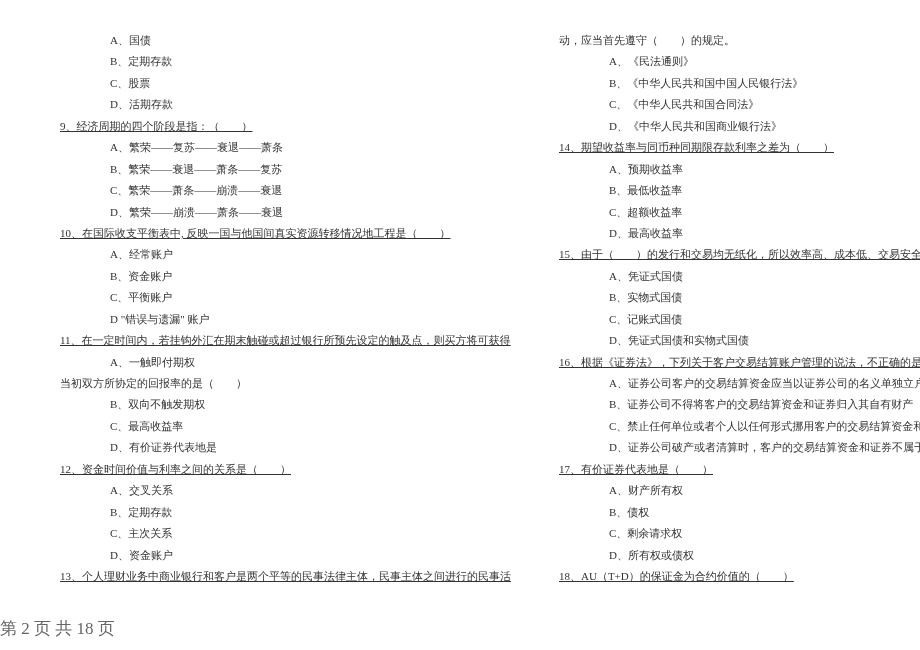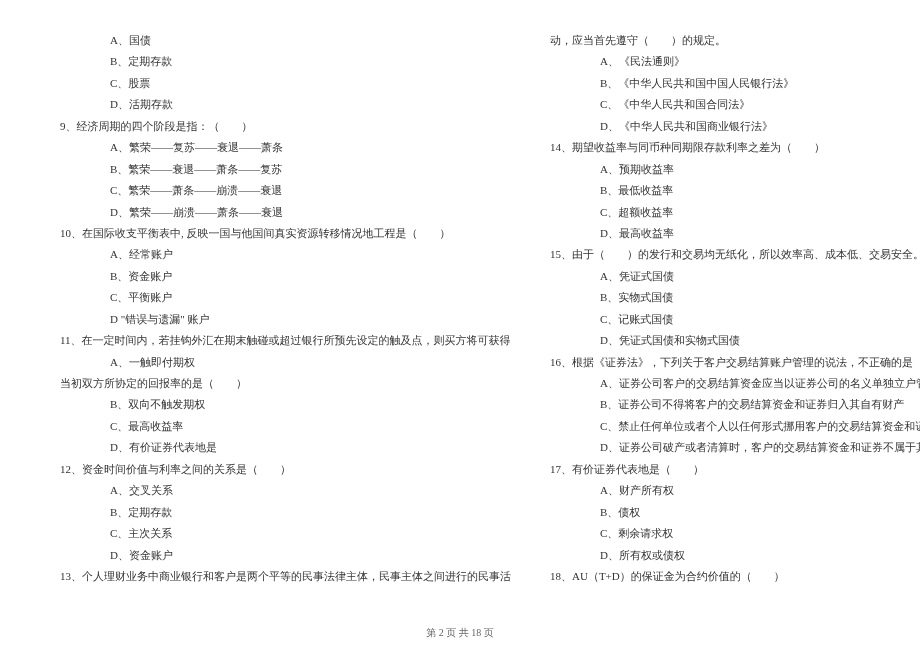--- a/index.html
+++ b/index.html
@@ -12,48 +12,48 @@
       font-family: "SimSun", "宋体", serif;
       font-size: 11px;
       color: #333;
       width: 920px;
       height: 650px;
       position: relative;
       padding: 30px 50px 0 50px;
     }
     .columns {
       display: flex;
-      gap: 29px;
+      gap: 38px;
       height: 590px;
     }
     .col {
       flex: 1;
       display: flex;
       flex-direction: column;
     }
     .line {
       line-height: 1.95;
       white-space: nowrap;
     }
     .opt {
       padding-left: 60px;
     }
     .q {
       padding-left: 10px;
+      text-decoration: underline;
     }
     .cont {
       padding-left: 10px;
     }
     .footer {
       position: absolute;
       bottom: 10px;
       left: 0;
       right: 0;
-      text-align: center;
-      font-size: 10px;
+      font-size: 17px;
       color: #666;
     }
   </style>
 </head>
 <body>
 
 <div class="columns">
   <div class="col" id="left-col">
       <div class="line opt">A、国债</div>
       <div class="line opt">B、定期存款</div>

